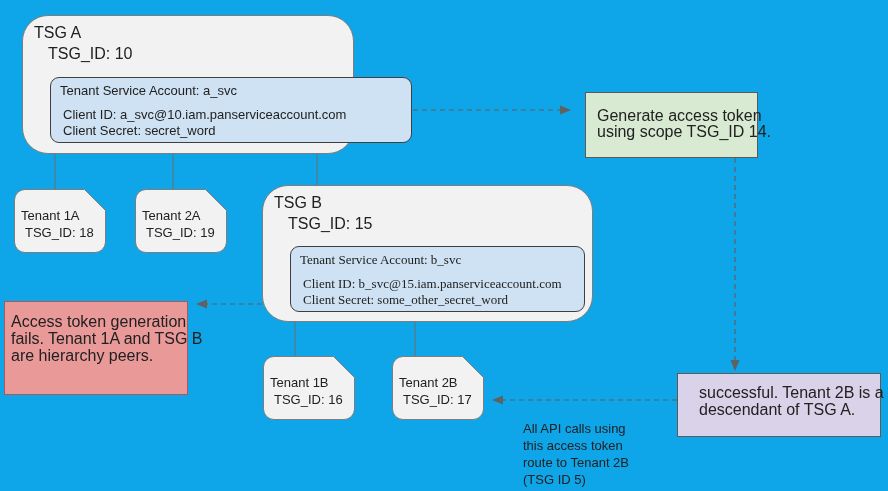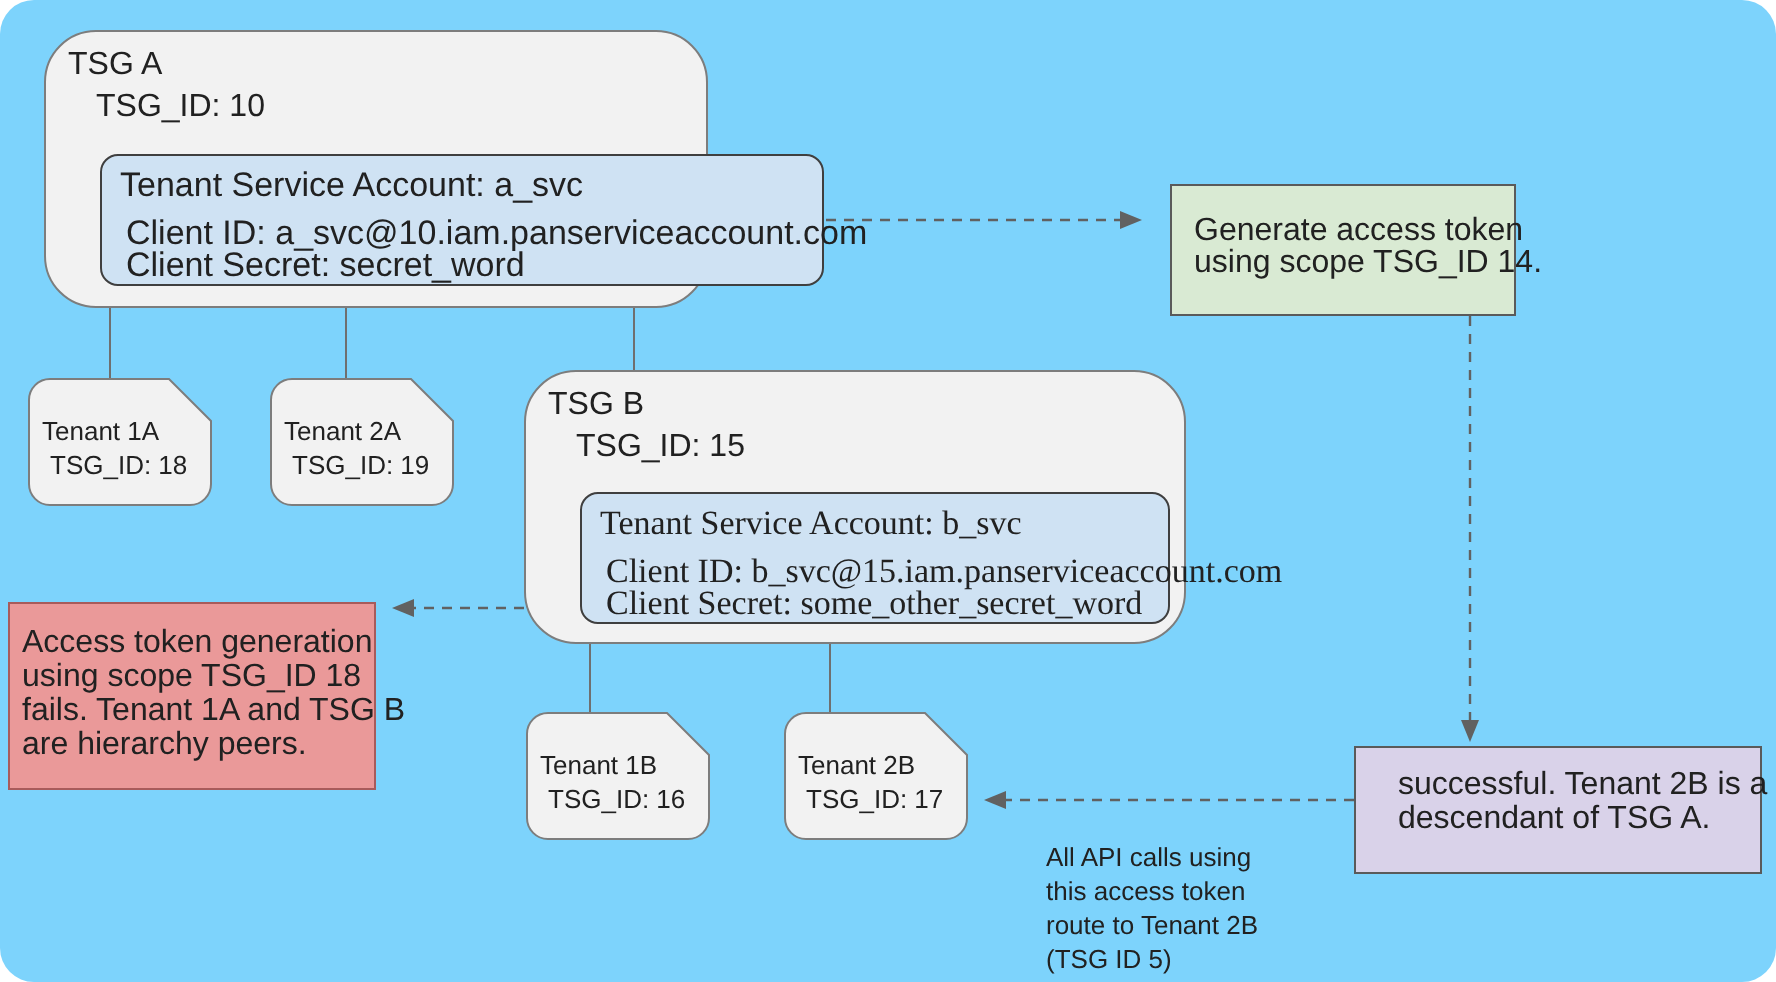--- a/index.html
+++ b/index.html
@@ -1,24 +1,23 @@
 <!DOCTYPE html>
 <html style="--container-fill: #f2f2f2; --container-border: #7d7d7d; --account-fill: #cfe2f3; --account-border: #3f3f3f; --green-fill: #d9ead3; --red-fill: #ea9999; --red-border: #a85b5b; --purple-fill: #d9d2e9; --note-border: #5a5a5a; --text: #212121;"><head>
 <meta charset="utf-8">
 <style>
   html,body { margin:0; padding:0; background:#ffffff; }
   .canvas {
     position: relative;
     width: 888px;
     height: 491px;
-    background: #7dd3fc;
+    background: #0ea5e9;
     overflow: hidden;
     font-family: "Liberation Sans", sans-serif;
     color: var(--text, #212121);
-    border-radius: 17px;
   }
   svg.connectors {
     position: absolute; left: 0; top: 0; z-index: 0;
   }
   svg.connectors line.solid { stroke: #6f6f6f; stroke-width: 1; }
   svg.connectors line.dashed { stroke: #616161; stroke-width: 1.2; stroke-dasharray: 5 4; }
   svg.connectors path.head { fill: #616161; stroke: none; }
 
   .tsg {
     position: absolute; z-index: 1;
@@ -29,21 +28,21 @@
   }
   .tsg-title { position: absolute; left: 11px; top: 8px; font-size: 16px; }
   .tsg-id    { position: absolute; left: 25px; top: 29px; font-size: 16px; }
 
   .account {
     position: absolute; z-index: 2;
     background: var(--account-fill, #cfe2f3);
     border: 1px solid var(--account-border, #3f3f3f);
     border-radius: 9px;
     box-sizing: border-box;
-    font-size: 17px;
+    font-size: 13px;
   }
   .acct-title { position: absolute; left: 9px;  top: 5px;  white-space: nowrap; }
   .acct-id     { position: absolute; left: 12px; top: 29px; white-space: nowrap; }
   .acct-secret { position: absolute; left: 12px; top: 45px; white-space: nowrap; }
 
   .card { position: absolute; z-index: 1; width: 96px; height: 64px; font-size: 13px; }
   .card svg { position: absolute; left: 0; top: 0; }
   .card-name { position: absolute; left: 7px;  top: 19px; white-space: nowrap; }
   .card-id   { position: absolute; left: 11px; top: 36px; white-space: nowrap; }
 
@@ -155,21 +154,20 @@
     <div class="card-id">TSG_ID: 17</div>
   </div>
 
   <div class="note note-green">
     <div class="line">Generate access token</div>
     <div class="line">using scope TSG_ID 14.</div>
   </div>
 
   <div class="note note-red">
     <div class="line">Access token generation</div>
-    <div class="line">using scope TSG_ID 18</div>
     <div class="line">fails. Tenant 1A and TSG B</div>
     <div class="line">are hierarchy peers.</div>
   </div>
 
   <div class="note note-purple">
     <div class="line">successful. Tenant 2B is a</div>
     <div class="line">descendant of TSG A.</div>
   </div>
 
   <div class="free-text">

